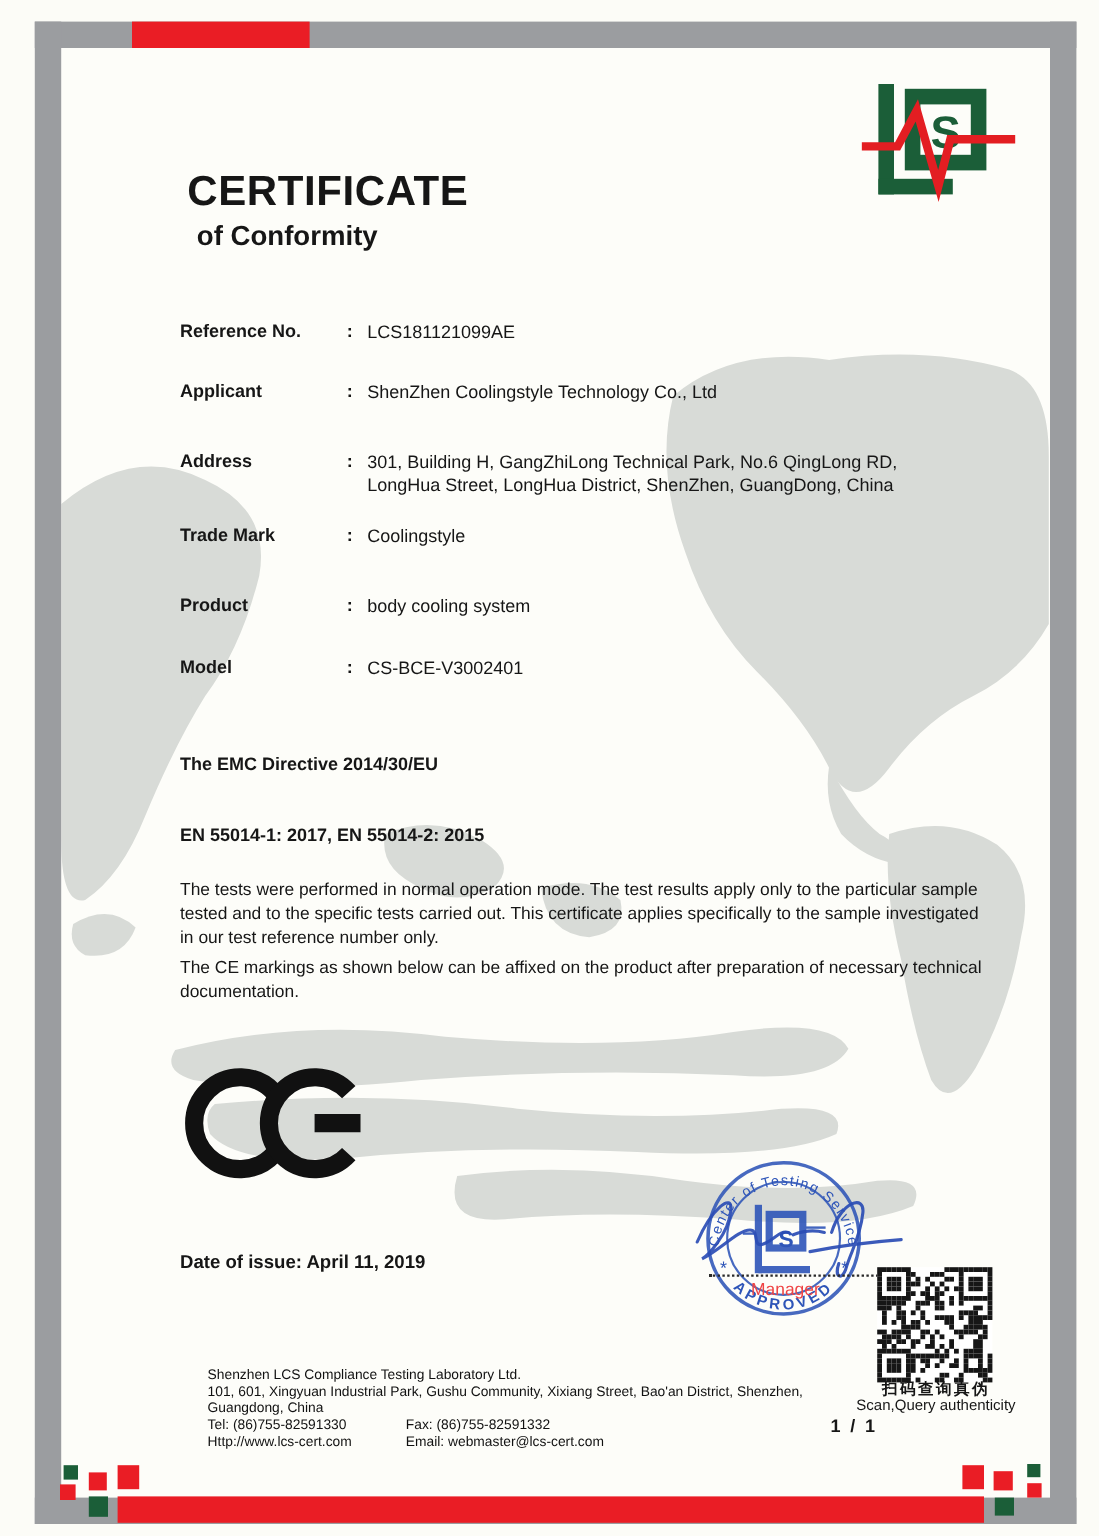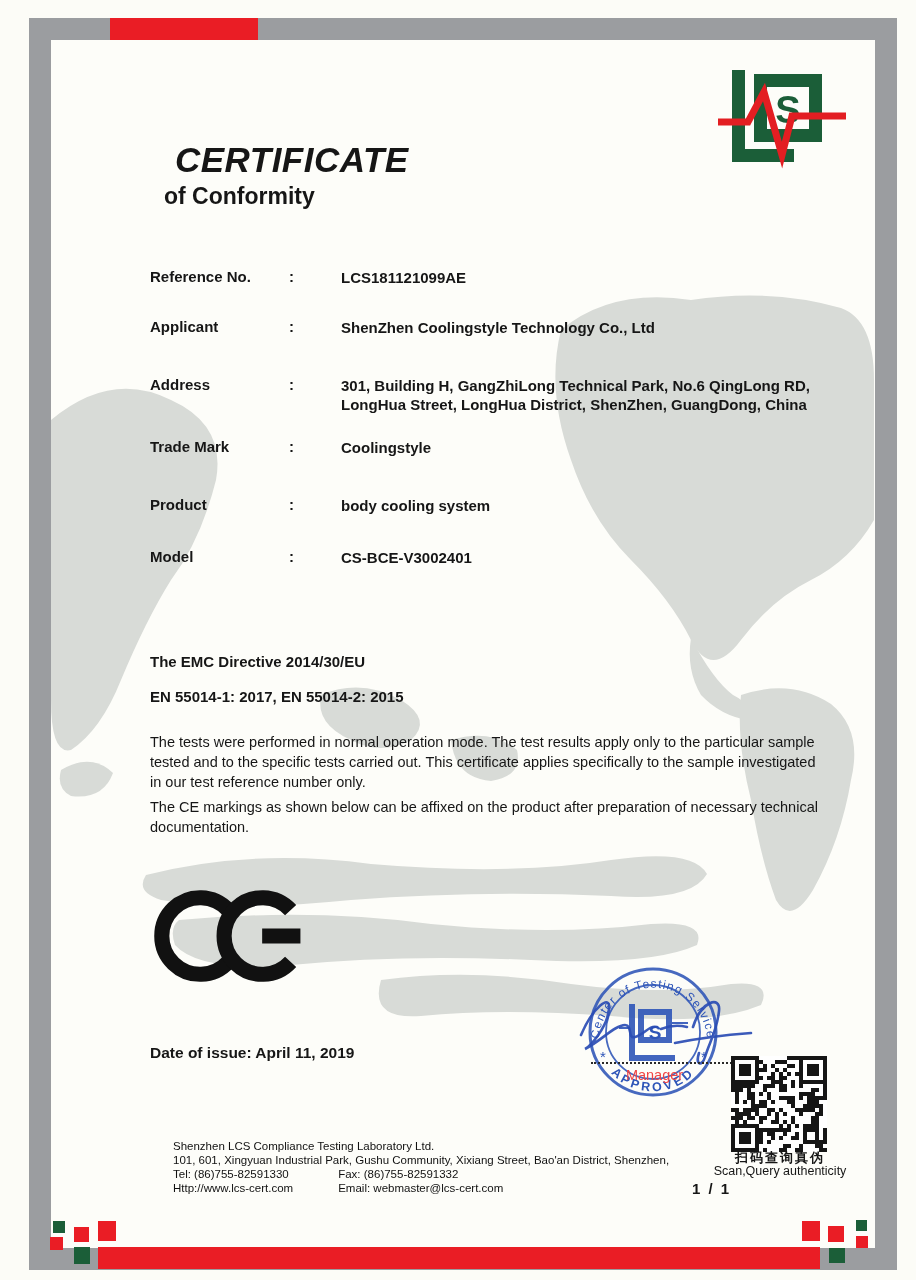--- a/index.html
+++ b/index.html
@@ -14,26 +14,26 @@
   .frame{background:#9b9da0;}
   .f-top{left:29px;top:18px;width:868px;height:22px;}
   .f-left{left:29px;top:18px;width:22px;height:1252px;}
   .f-right{left:875px;top:18px;width:22px;height:1252px;}
   .f-bottom{left:29px;top:1248px;width:868px;height:22px;}
   .red{background:#ea1d25;}
   .green{background:#1b5e38;}
   .accent-top{left:110px;top:18px;width:148px;height:22px;}
   .bar-bottom{left:98px;top:1247px;width:722px;height:22px;}
   
-  .title{left:175px;top:140px;font-size:35px;font-weight:bold;letter-spacing:.5px;font-style:italic;}
+  .title{left:156px;top:140px;font-size:35px;font-weight:bold;letter-spacing:.5px;}
   .subtitle{left:164px;top:183px;font-size:23px;font-weight:bold;}
   
   .flabel{position:absolute;left:150px;width:135px;font-size:15px;font-weight:bold;}
   .fcolon{position:absolute;left:289px;font-size:15px;font-weight:bold;}
-  .fvalue{position:absolute;left:306px;width:500px;font-size:15px;font-weight:bold;line-height:19px;margin-left:35px;}
+  .fvalue{position:absolute;left:306px;width:500px;font-size:15px;font-weight:normal;line-height:19px;}
   
   .p{left:150px;width:676px;font-size:14.5px;line-height:20px;}
   .pb{font-weight:bold;font-size:15px;}
   .date{left:150px;top:1044px;font-size:15.5px;font-weight:bold;}
   
   .manager{left:607px;top:1067px;width:95px;text-align:center;font-size:14.5px;color:#ef4444;}
   .dotline{left:591px;top:1062px;width:152px;border-top:2px dotted #2a2a2a;height:0;}
   
   .qr{left:731px;top:1056px;width:96px;height:96px;display:grid;
       grid-template-columns:repeat(24,4px);grid-template-rows:repeat(24,4px);background:#fff;}
@@ -123,21 +123,21 @@
     <span class="flabel">Product</span>
     <span class="fcolon">:</span>
     <span class="fvalue">body cooling system</span>
   </div>
   <div class="abs" style="top:548px">
     <span class="flabel">Model</span>
     <span class="fcolon">:</span>
     <span class="fvalue">CS-BCE-V3002401</span>
   </div>
 
-  <div class="abs p pb" style="top:652px">The EMC Directive 2014/30/EU</div>
+  <div class="abs p pb" style="top:628px">The EMC Directive 2014/30/EU</div>
   <div class="abs p pb" style="top:687px">EN 55014-1: 2017, EN 55014-2: 2015</div>
   <div class="abs p" style="top:797px">The CE markings as shown below can be affixed on the product after preparation of necessary technical documentation.</div>
   <div class="abs p" style="top:732px">The tests were performed in normal operation mode. The test results apply only to the particular sample tested and to the specific tests carried out. This certificate applies specifically to the sample investigated in our test reference number only.</div>
 
   <svg class="abs" style="left:150px;top:886px;" width="162" height="100" viewBox="0 0 182 112" aria-label="CE">
     <g stroke="#111" stroke-width="17" fill="none">
       <path d="M 88 27 A 43 43 0 1 0 88 85"></path>
       <path d="M 158 27 A 43 43 0 1 0 158 85"></path>
       <path d="M 126 56 H 169"></path>
     </g>
@@ -763,20 +763,21 @@
       <div class="qm b"></div>
     </div>
   <div class="abs qr-zh">扫码查询真伪</div>
   <div class="abs qr-en">Scan,Query authenticity</div>
 
   <div class="abs pagenum">1 / 1</div>
 
   <div class="abs footer">
     <div>Shenzhen LCS Compliance Testing Laboratory Ltd.</div>
     <div>101, 601, Xingyuan Industrial Park, Gushu Community, Xixiang Street, Bao'an District, Shenzhen,</div>
+    <div>Guangdong, China</div>
     <div>
       <span class="fcol1">Tel: (86)755-82591330</span>
       <span>Fax: (86)755-82591332</span>
     </div>
     <div>
       <span class="fcol1">Http://www.lcs-cert.com</span>
       <span>Email: webmaster@lcs-cert.com</span>
     </div>
   </div>
 

